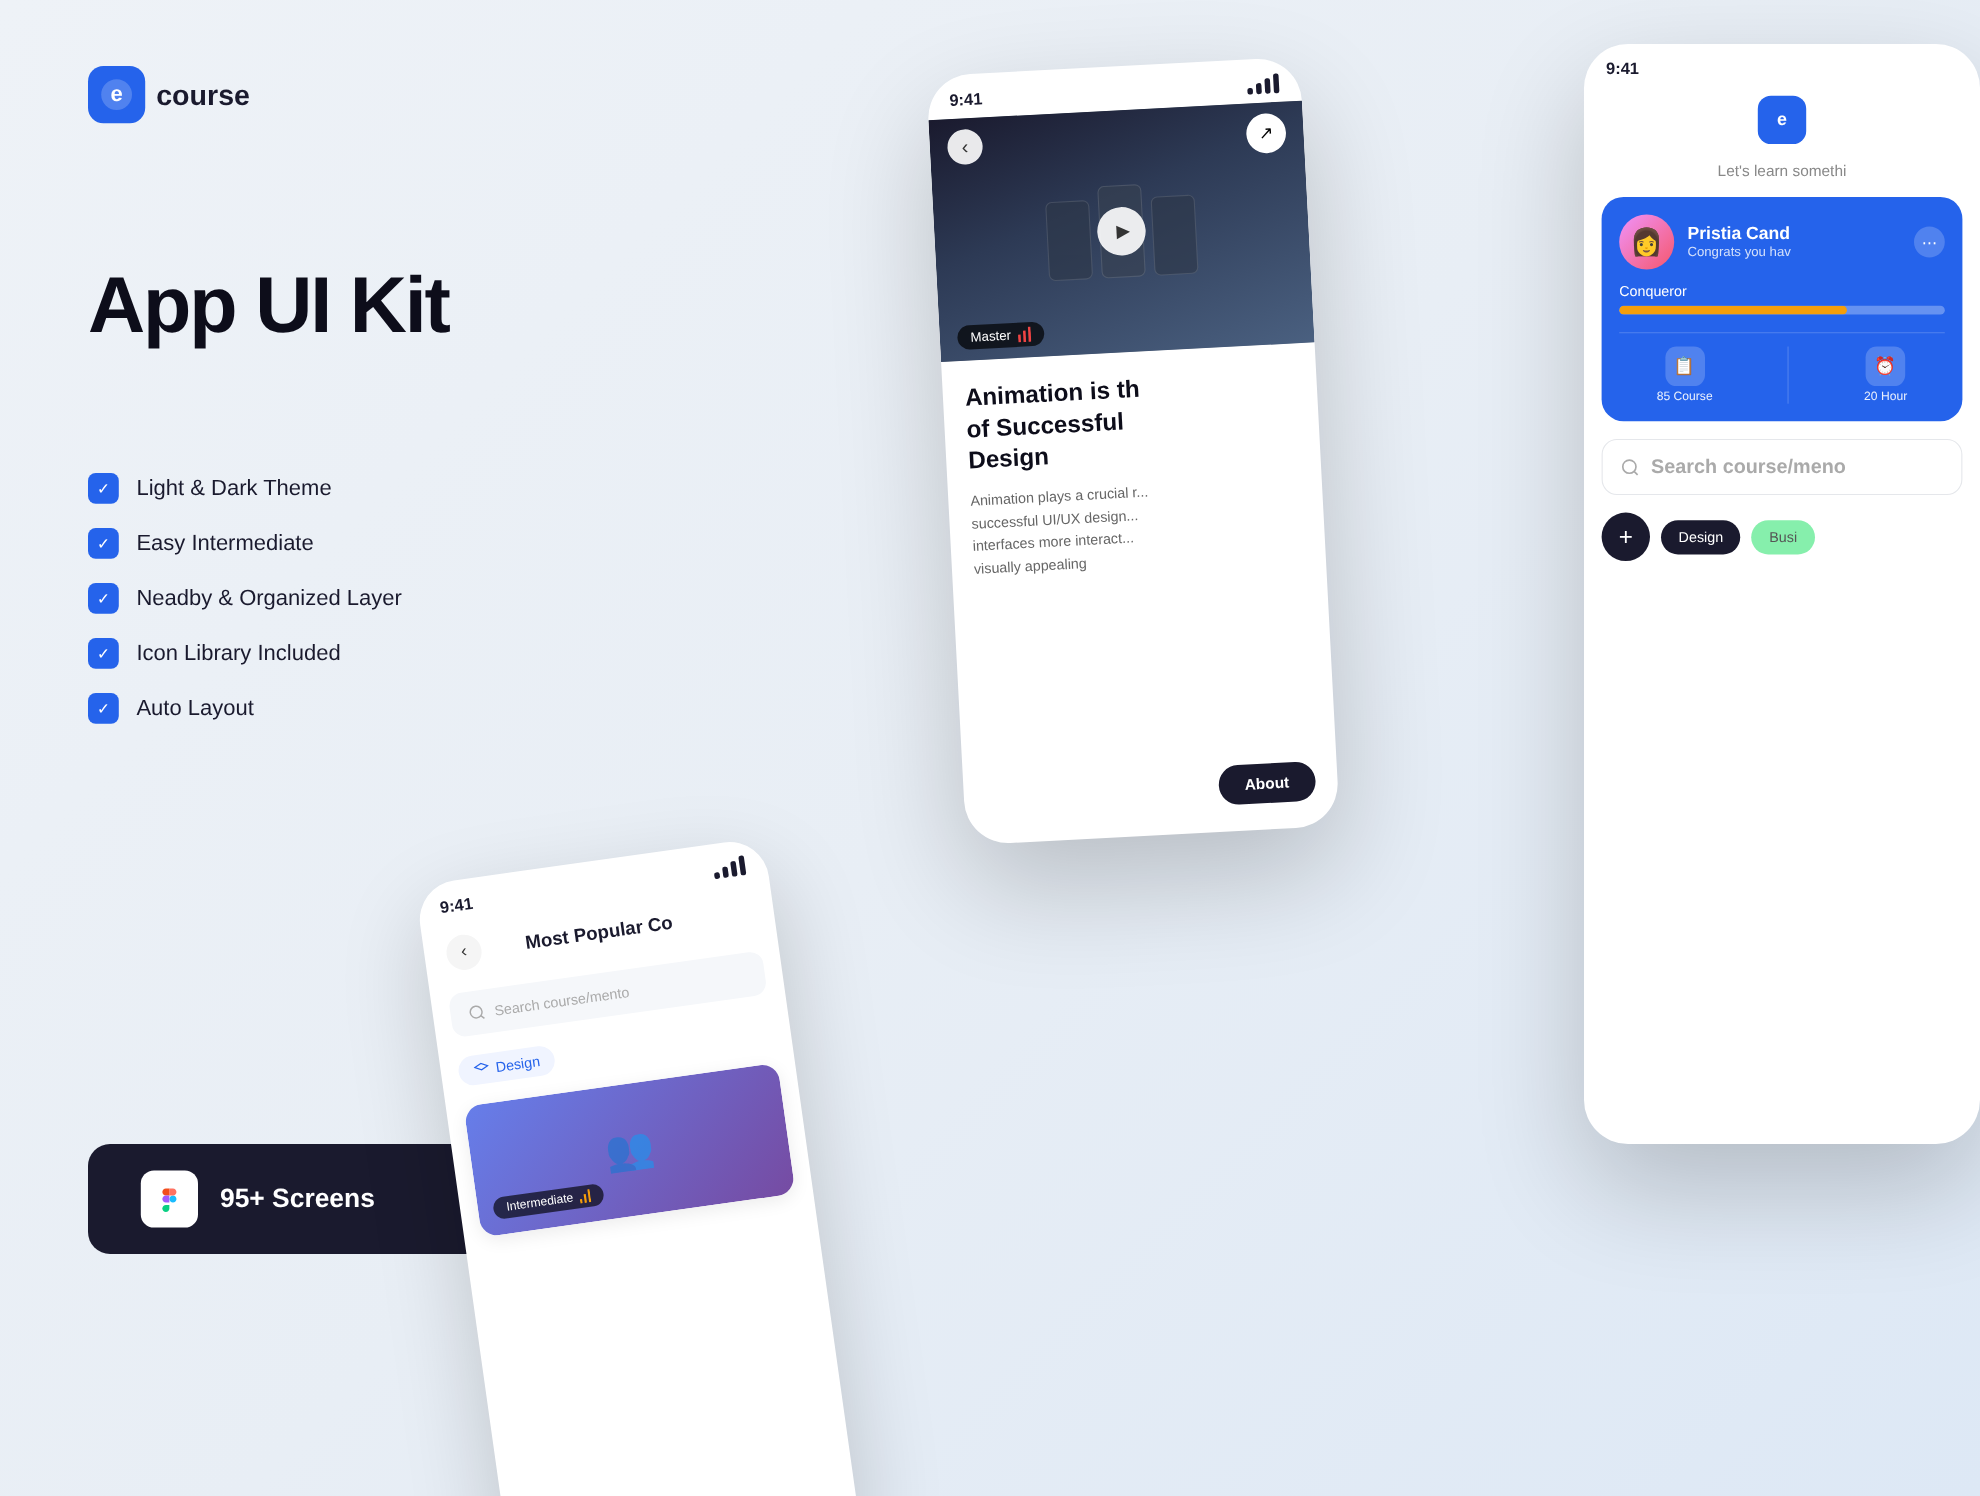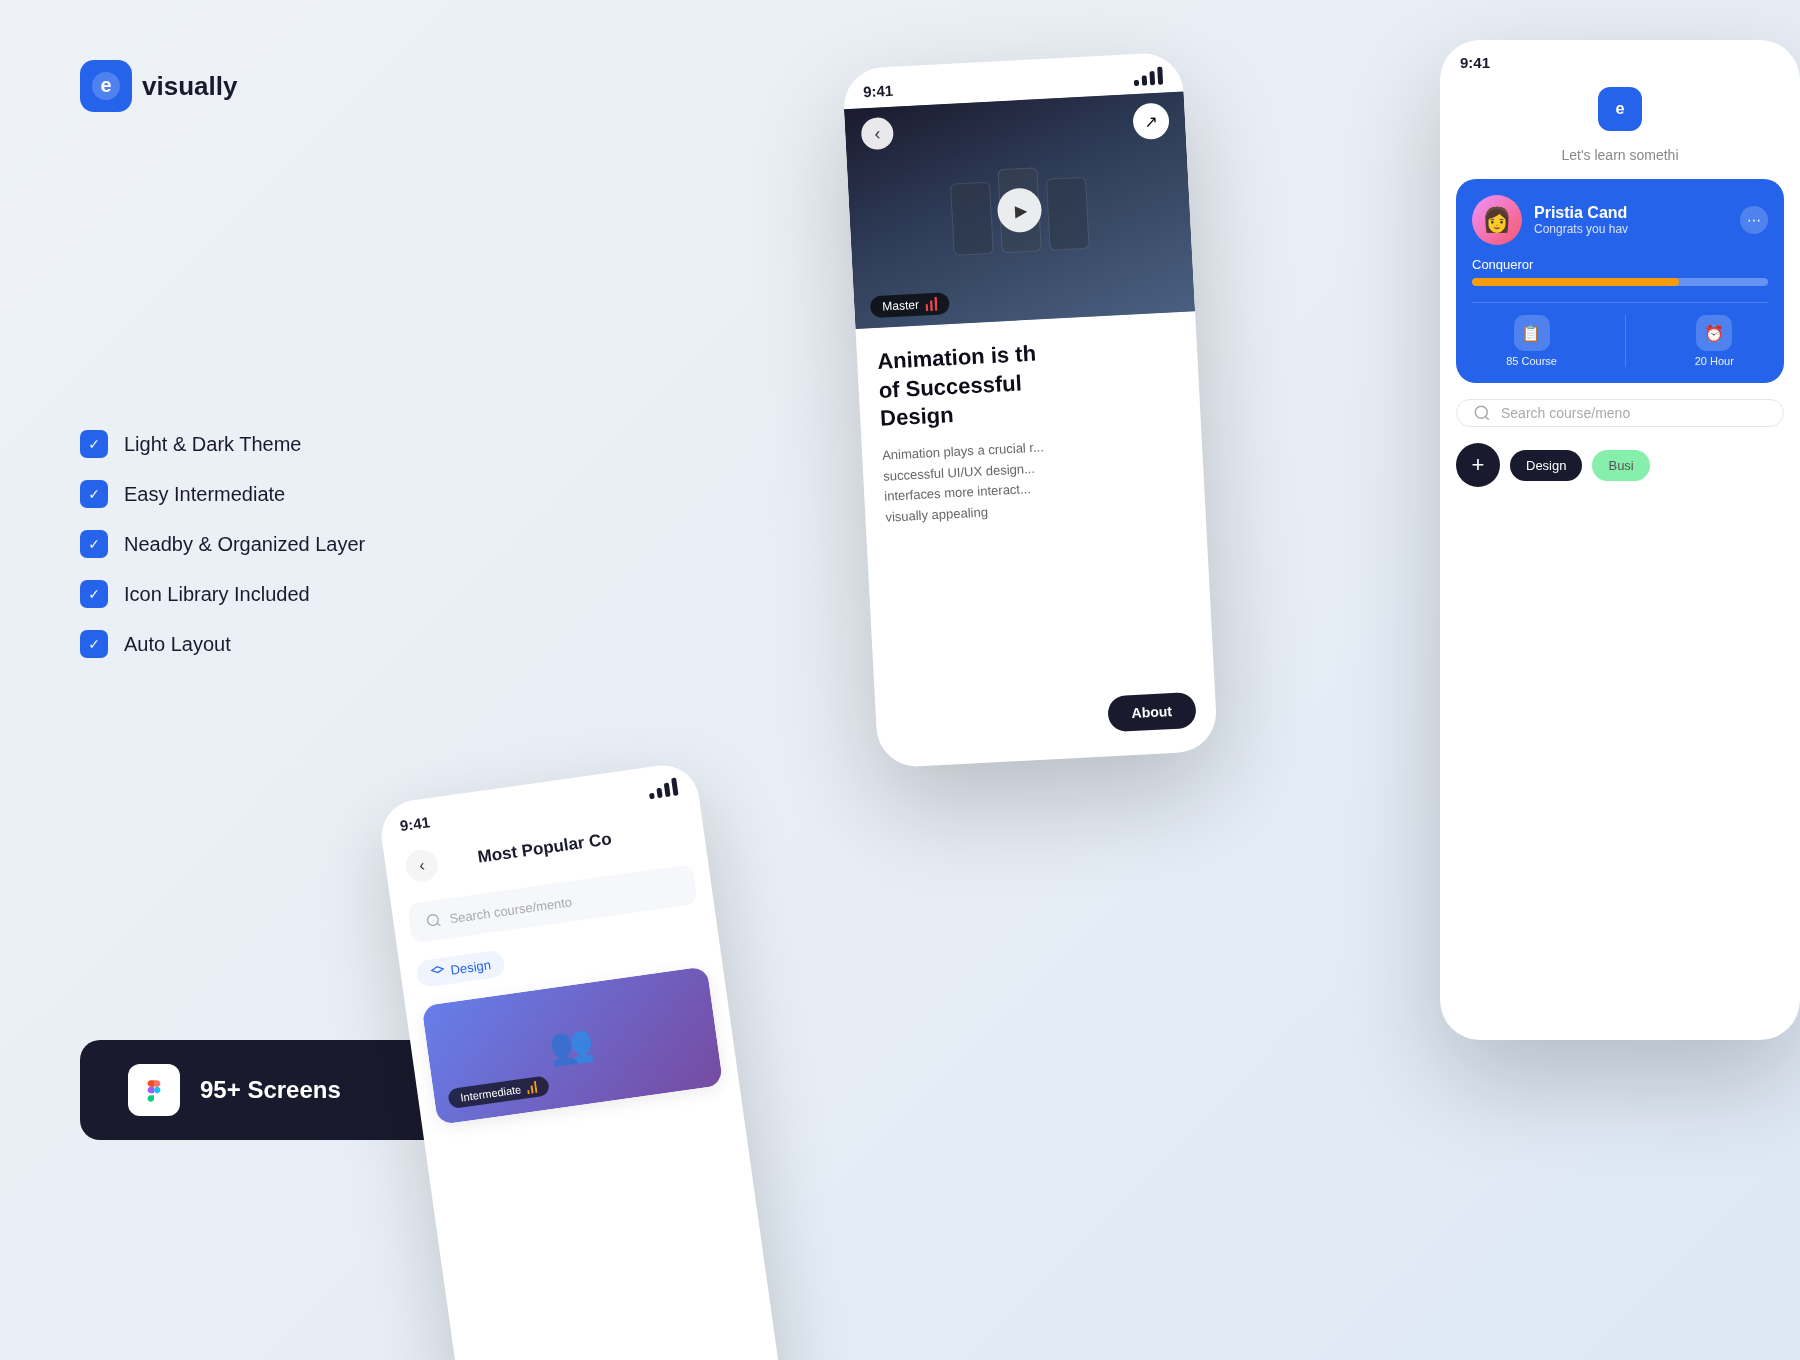--- a/index.html
+++ b/index.html
@@ -472,26 +472,27 @@
     }
 
     .search-section {
       margin: 0 16px 16px;
     }
 
     .search-bar-far {
       background: white;
       border: 1.5px solid #e5e7eb;
       border-radius: 14px;
-      padding: 4px 16px;
+      padding: 14px 16px;
       display: flex;
       align-items: center;
       gap: 10px;
-      font-size: 14px;
+      font-size: 18px;
       color: #aaa;
+      font-weight: bold;
     }
 
     .category-row {
       display: flex;
       align-items: center;
       gap: 10px;
       margin: 0 16px 16px;
     }
 
     .add-btn {
@@ -565,26 +566,27 @@
 
 <div class="bg"></div>
 
 <div class="header">
   <div class="logo-icon">
     <svg width="32" height="32" viewBox="0 0 32 32">
       <circle cx="16" cy="16" r="14" fill="white" opacity="0.2"></circle>
       <text x="16" y="22" font-size="20" font-weight="bold" fill="white" text-anchor="middle">e</text>
     </svg>
   </div>
-  <span class="logo-text">visually</span>
+  <span class="logo-text">course</span>
 </div>
 
 <div class="hero-text">
   <div class="hero-title">
     <br>
+    <span>App UI Kit</span>
   </div>
 </div>
 
 <div class="features">
   <div class="feature-item">
     <div class="check-box">✓</div>
     <span class="feature-label">Light &amp; Dark Theme</span>
   </div>
   <div class="feature-item">
     <div class="check-box">✓</div>

